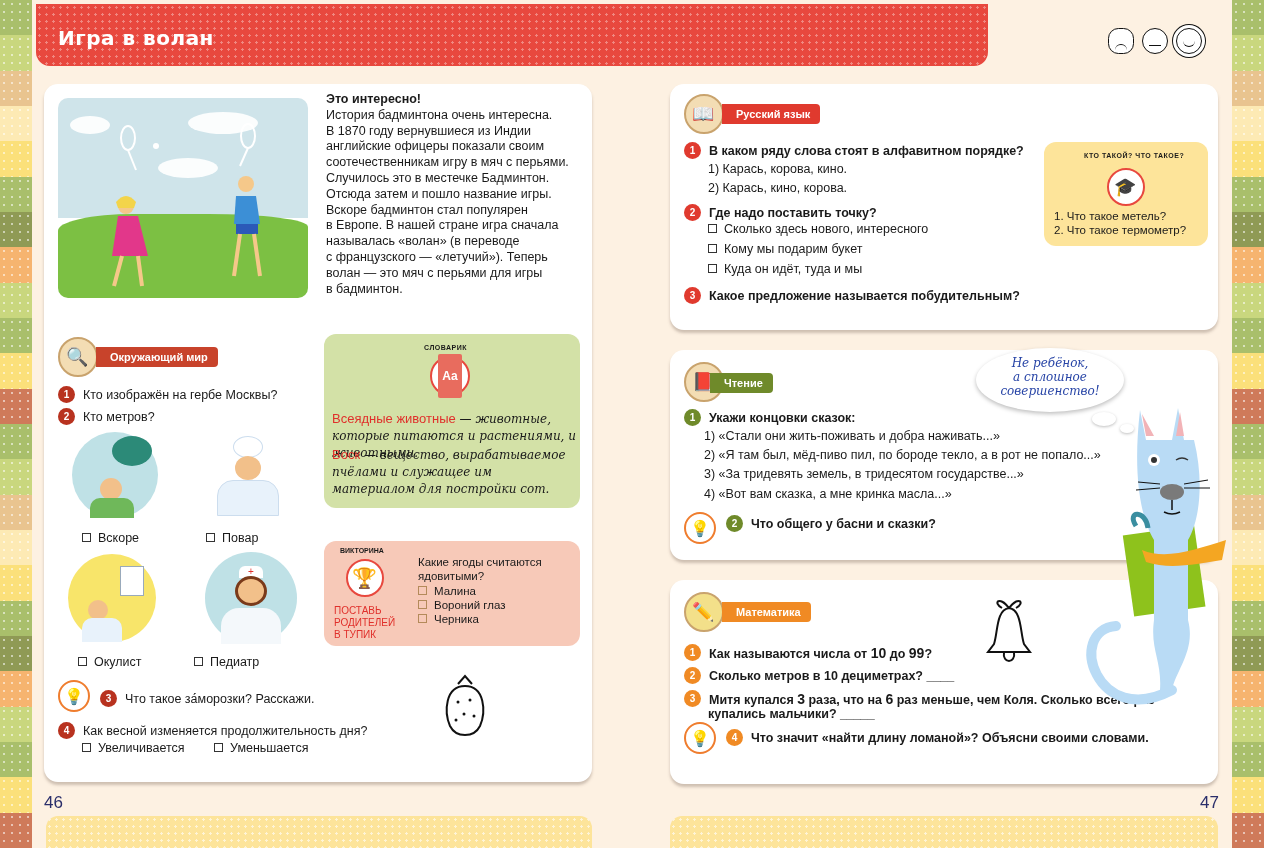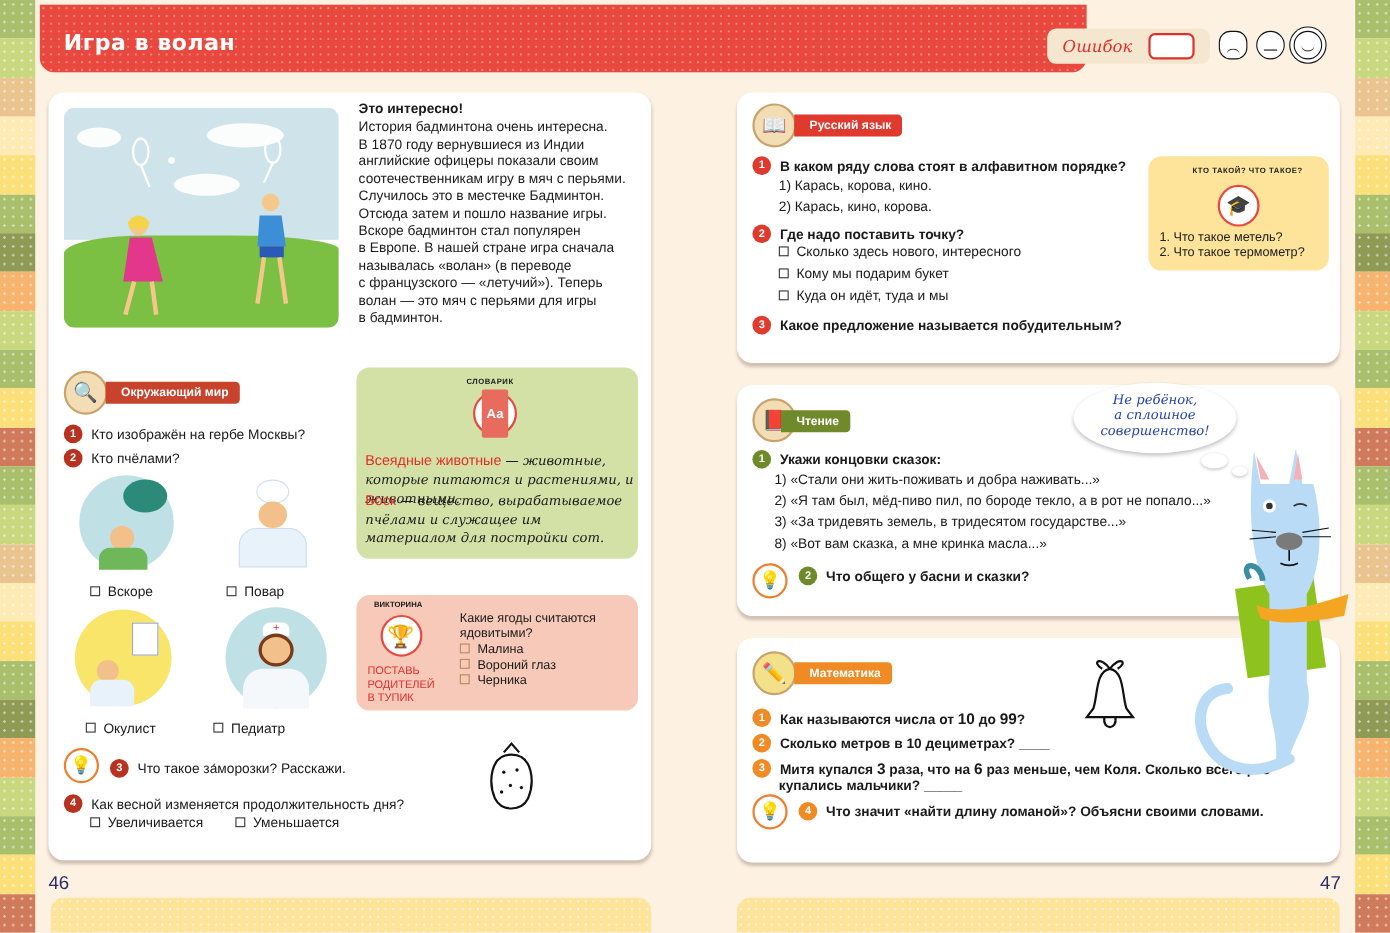--- a/index.html
+++ b/index.html
@@ -109,24 +109,20 @@
     <div style="background-color: rgb(143, 154, 85);"></div>
     <div style="background-color: rgb(246, 180, 111);"></div>
     <div style="background-color: rgb(201, 215, 126);"></div>
     <div style="background-color: rgb(169, 191, 107);"></div>
     <div style="background-color: rgb(251, 224, 122);"></div>
     <div style="background-color: rgb(207, 122, 90);"></div>
   </div>
 
 <div class="header">
   <div class="title">Игра в волан</div>
-  <div class="errors">
-    <span class="lbl">Ошибок</span>
-    <div class="box"></div>
-  </div>
   <div class="faces">
     <div class="face cloud">
         <span style="border-bottom:none;border-top:1.5px solid #111;border-radius:8px 8px 0 0;top:15px"></span>
       </div>
     <div class="face">
         <span style="border-radius:0;height:3px;top:14px"></span>
       </div>
     <div class="face" style="box-shadow:0 0 0 3px #fff,0 0 0 4px #111">
         <span></span>
       </div>
@@ -180,21 +176,21 @@
 
 <div class="ticon" style="left:58px;top:337px;border-color:#c9a36d">🔍</div>
 <div class="tag" style="left:96px;top:347px;background:#c8432b">Окружающий мир</div>
 
 <div class="q" style="left:58px;top:386px">
   <span class="num" style="background:#b8321f">1</span>
     <span>Кто изображён на гербе Москвы?</span>
 </div>
 <div class="q" style="left:58px;top:408px">
   <span class="num" style="background:#b8321f">2</span>
-    <span>Кто пчёлами?</span>
+    <span>Кто метров?</span>
 </div>
 
 <div class="circ" style="left:72px;top:432px;width:86px;height:86px;background:#bfe1e6">
   <div style="position:absolute;left:40px;top:4px;width:40px;height:30px;background:#2c8a78;border-radius:50%"></div>
   <div style="position:absolute;left:28px;top:46px;width:22px;height:22px;background:#f2c08a;border-radius:50%"></div>
   <div style="position:absolute;left:18px;top:66px;width:44px;height:20px;background:#6fb85a;border-radius:10px 10px 0 0"></div>
 </div>
 <div class="circ" style="left:205px;top:432px;width:86px;height:86px">
   <div style="position:absolute;left:28px;top:4px;width:30px;height:22px;background:#fff;border:1px solid #cde;border-radius:50%"></div>
   <div style="position:absolute;left:30px;top:24px;width:26px;height:24px;background:#f2c08a;border-radius:50%"></div>
@@ -296,21 +292,21 @@
 <div class="card" style="left:670px;top:350px;width:548px;height:210px"></div>
 <div class="ticon" style="left:684px;top:362px">📕</div>
 <div class="tag" style="left:710px;top:373px;background:#6f8a2a">Чтение</div>
 <div class="q" style="left:684px;top:409px">
     <span class="num" style="background:#6f8a2a">1</span>
     <b>Укажи концовки сказок:</b>
   </div>
 <div class="opt" style="left:704px;top:429px">1) «Стали они жить-поживать и добра наживать...»</div>
 <div class="opt" style="left:704px;top:448px">2) «Я там был, мёд-пиво пил, по бороде текло, а в рот не попало...»</div>
 <div class="opt" style="left:704px;top:467px">3) «За тридевять земель, в тридесятом государстве...»</div>
-<div class="opt" style="left:704px;top:487px">8) «Вот вам сказка, а мне кринка масла...»</div>
+<div class="opt" style="left:704px;top:487px">4) «Вот вам сказка, а мне кринка масла...»</div>
 <div class="bulb" style="left:684px;top:512px">💡</div>
 <div class="q" style="left:726px;top:515px">
     <span class="num" style="background:#6f8a2a">2</span>
     <b>Что общего у басни и сказки?</b>
   </div>
 
 <div class="card" style="left:670px;top:580px;width:548px;height:204px"></div>
 <div class="ticon" style="left:684px;top:592px;background:#f3e08a">✏️</div>
 <div class="tag" style="left:722px;top:602px;background:#f08a24">Математика</div>
 <div class="q" style="left:684px;top:644px">

